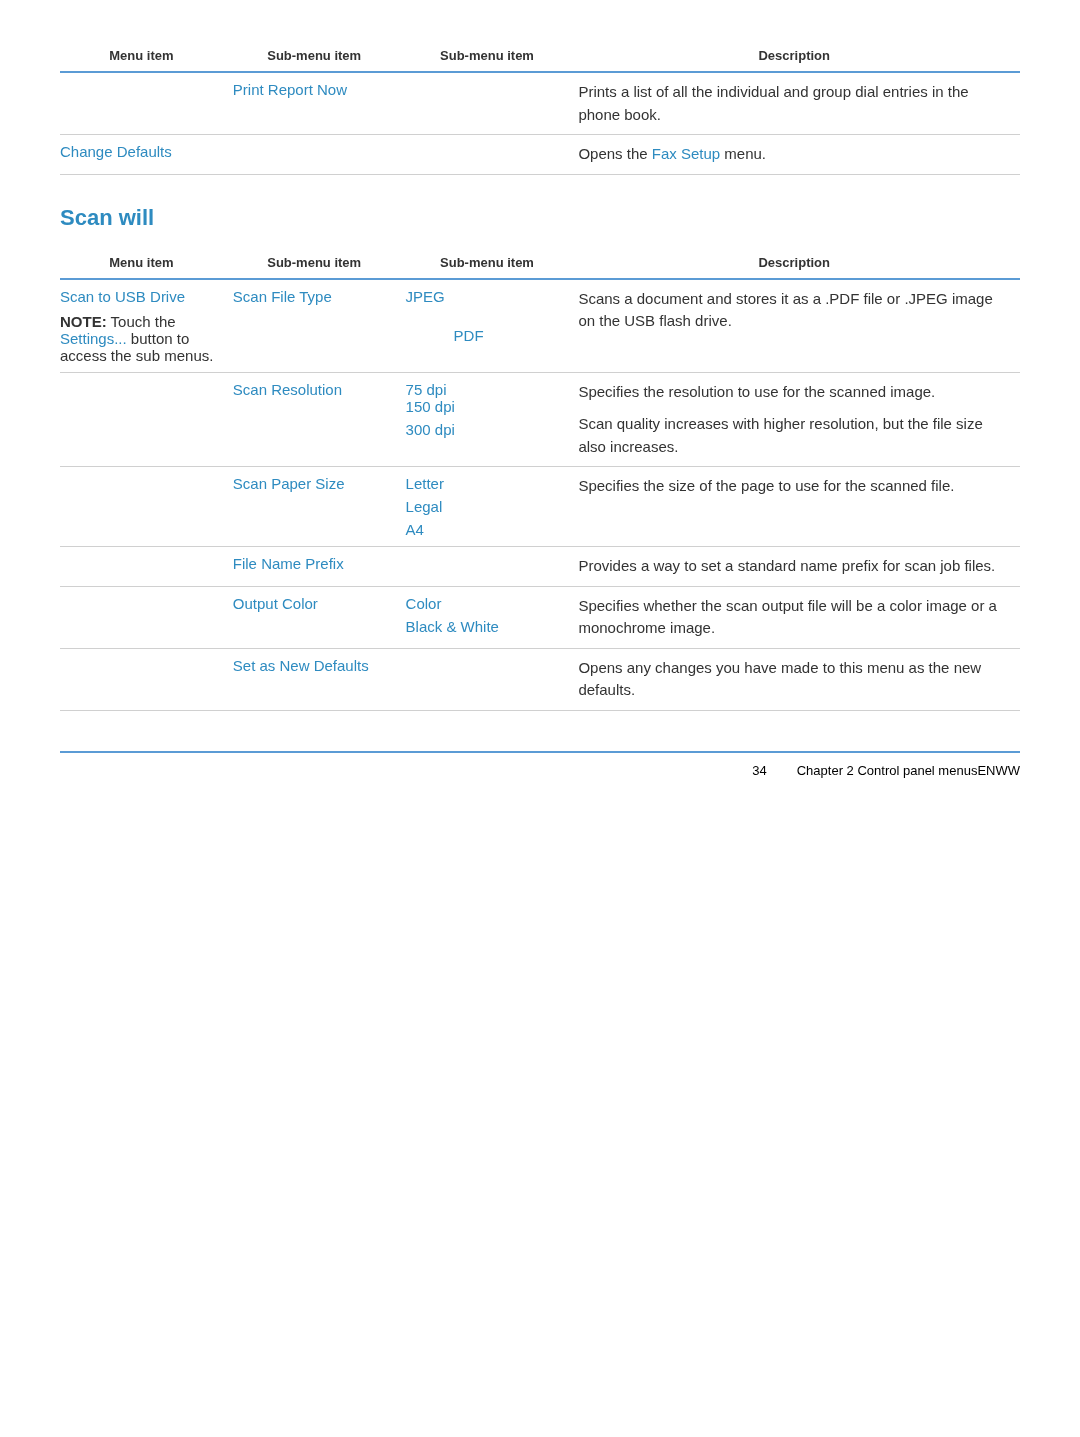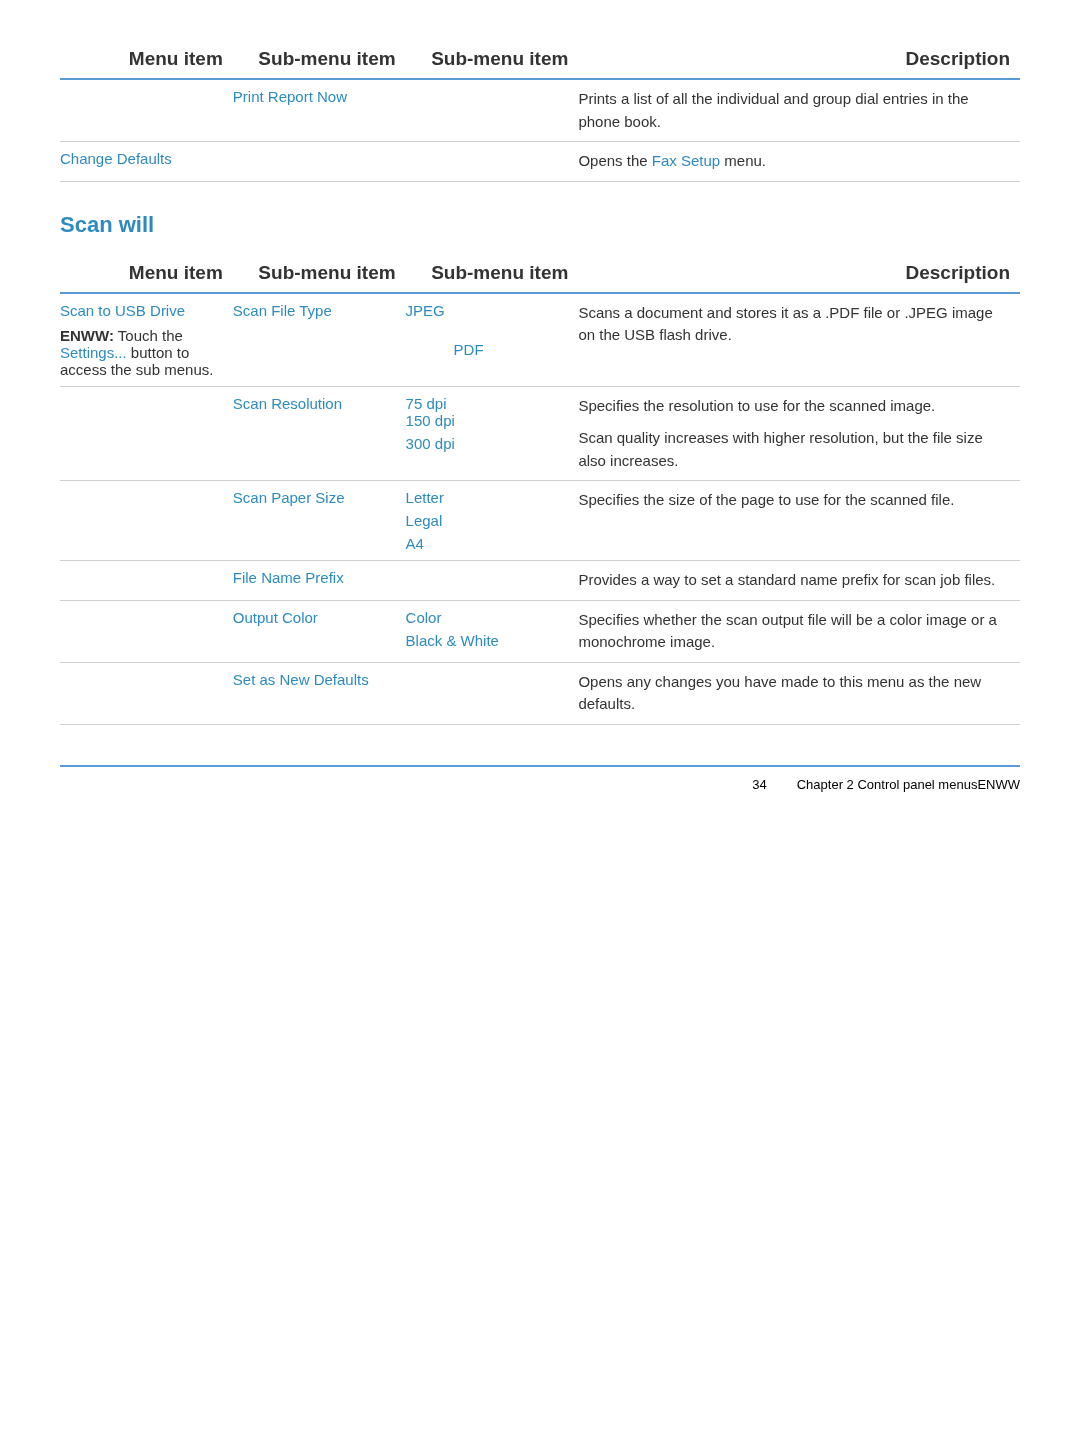--- a/index.html
+++ b/index.html
@@ -22,25 +22,25 @@
       margin-bottom: 30px;
     }
 
     table {
       width: 100%;
       border-collapse: collapse;
     }
 
     .table-header-row th {
       font-weight: bold;
-      font-size: 19px;
+      font-size: 13px;
       color: #333;
       padding: 8px 10px 8px 0;
       border-bottom: 2px solid #5b9bd5;
-      text-align: right;
+      text-align: center;
     }
 
     .table-header-row th:first-child {
       width: 18%;
     }
 
     .table-header-row th:nth-child(2) {
       width: 18%;
     }
 
@@ -148,21 +148,21 @@
       </tr>
     </thead>
     <tbody>
 
       <tr class="row-divider">
         <td style="vertical-align:top;">
           <div>
             <a class="link-blue" href="#">Scan to USB Drive</a>
           </div>
           <div style="margin-top:8px;">
-            <span class="note-label">ENWW:</span><span>  Touch the </span><a class="link-blue" href="#">Settings...</a><span> button to access the sub menus.</span>
+            <span class="note-label">NOTE:</span><span>  Touch the </span><a class="link-blue" href="#">Settings...</a><span> button to access the sub menus.</span>
           </div>
         </td>
         <td>
           <a class="link-blue" href="#">Scan File Type</a>
         </td>
         <td>
           <div><a class="link-blue" href="#">JPEG</a></div>
           <div style="margin-top:22px;padding-left:48px;"><a class="link-blue" href="#">PDF</a></div>
         </td>
         <td class="description-cell">Scans a document and stores it as a .PDF file or .JPEG image on the USB flash drive.</td>

